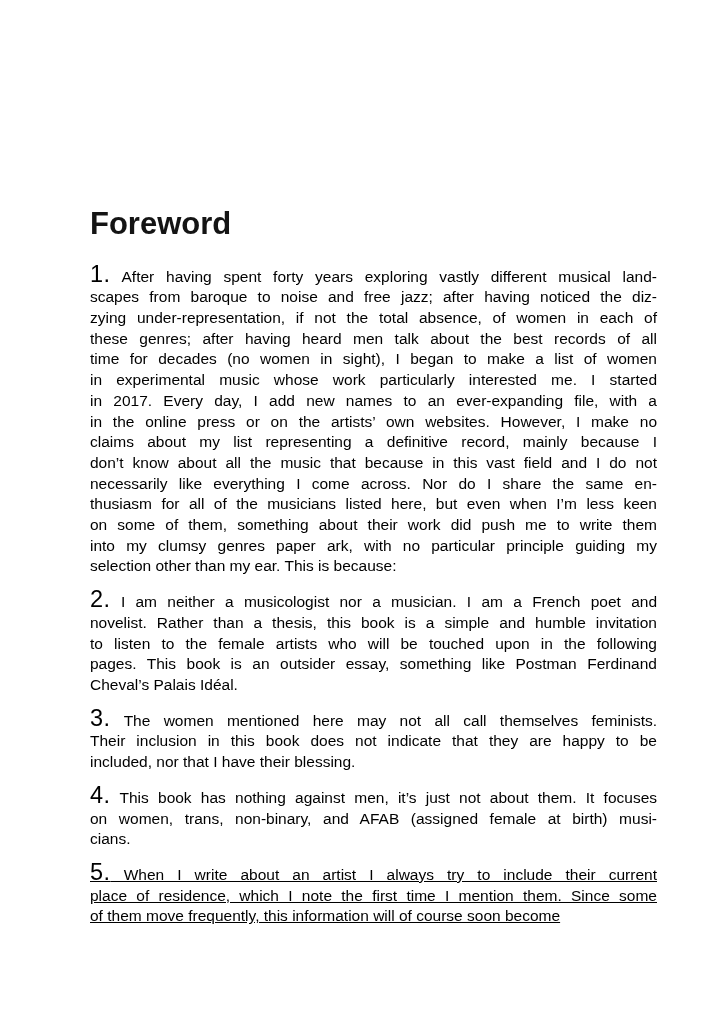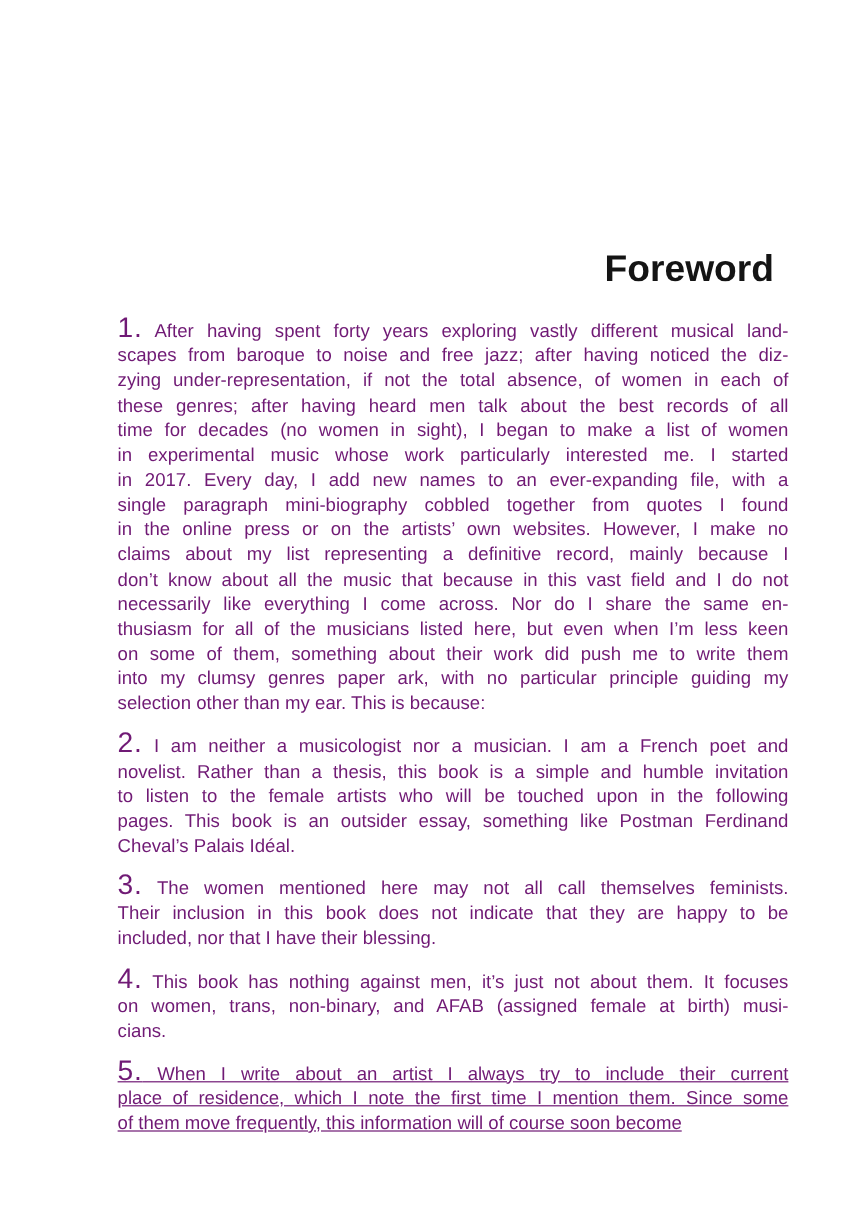--- a/index.html
+++ b/index.html
@@ -19,30 +19,30 @@
   .content {
     position: absolute;
     left: 90px;
     top: 206px;
     width: 567px;
   }
   .title {
     margin: 0 12px 25px 0;
     font-size: 31px;
     font-weight: 700;
-    text-align: right;
+    text-align: left;
     line-height: 1.15;
     color: #141414;
   }
   .para {
-    margin: 0 0 15px 8px;
+    margin: 0 0 15px 0;
     font-size: 15.5px;
     line-height: 20.7px;
     font-weight: 400;
-    color: #701a75;
+    color: #000000;
   }
   .para:last-child { margin-bottom: 0; text-decoration: underline; }
   .line { white-space: normal; }
   
   .line.fill {
     text-align: justify;
     -moz-text-align-last: justify;
     text-align-last: justify;
   }
   .pnum {
@@ -59,21 +59,20 @@
     <h1 class="title">Foreword</h1>
     <div>
         <div class="para">
           <div class="line fill"><span class="pnum">1.</span> After having spent forty years exploring vastly different musical land-</div>
           <div class="line fill">scapes from baroque to noise and free jazz; after having noticed the diz-</div>
           <div class="line fill">zying under-representation, if not the total absence, of women in each of</div>
           <div class="line fill">these genres; after having heard  men talk about the best records of all</div>
           <div class="line fill">time for decades (no women in sight), I began to make a list of women</div>
           <div class="line fill">in experimental music whose work particularly interested me. I started</div>
           <div class="line fill">in 2017. Every day, I add new names to an ever-expanding file, with a</div>
-          <div class="line fill">single paragraph mini-biography cobbled together from quotes I found</div>
           <div class="line fill">in the online press or on the artists’ own websites. However, I make no</div>
           <div class="line fill">claims about my list representing a definitive record, mainly because I</div>
           <div class="line fill">don’t know about all the music that because in this vast field and I do not</div>
           <div class="line fill">necessarily like everything I come across. Nor do I share the same en-</div>
           <div class="line fill">thusiasm for all of the musicians listed here, but even when I’m less keen</div>
           <div class="line fill">on some of them, something about their work did push me to write them</div>
           <div class="line fill">into my clumsy genres paper ark, with no particular principle guiding my</div>
           <div class="line">selection other than my ear. This is because:</div>
         </div>
         <div class="para">

